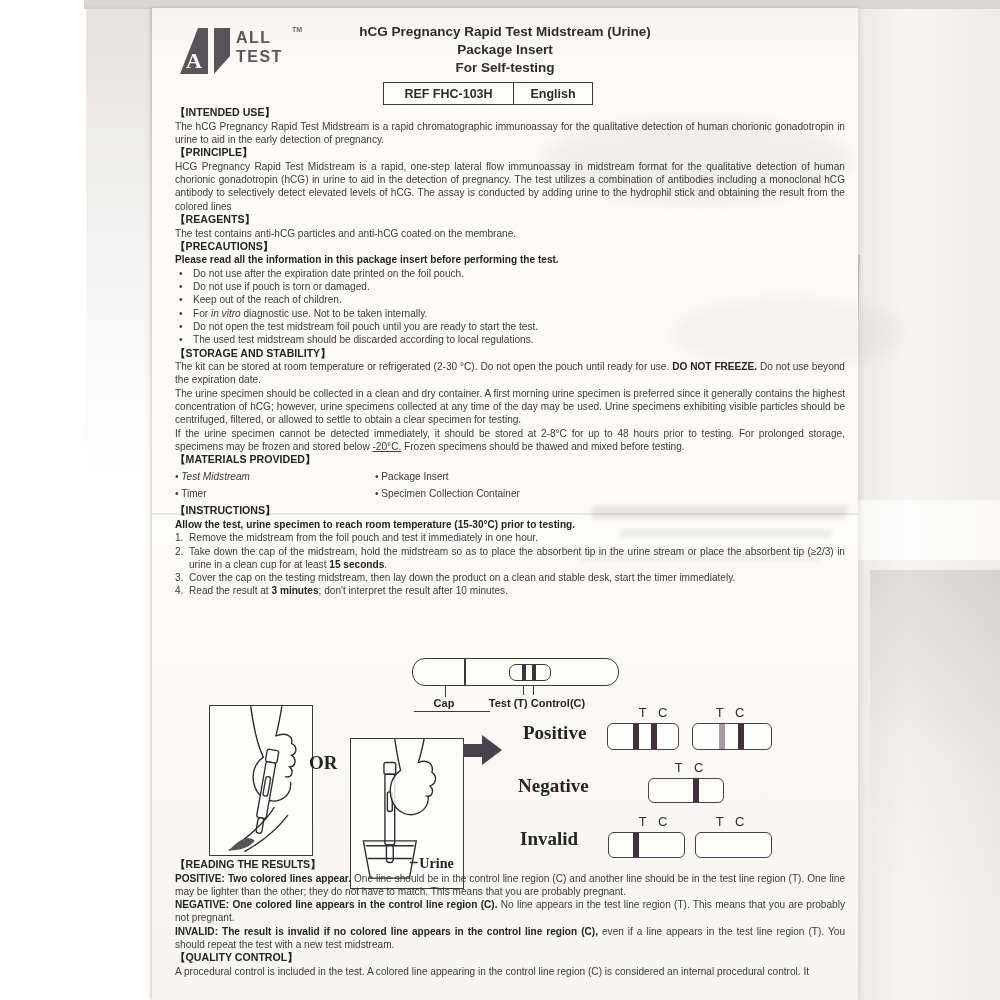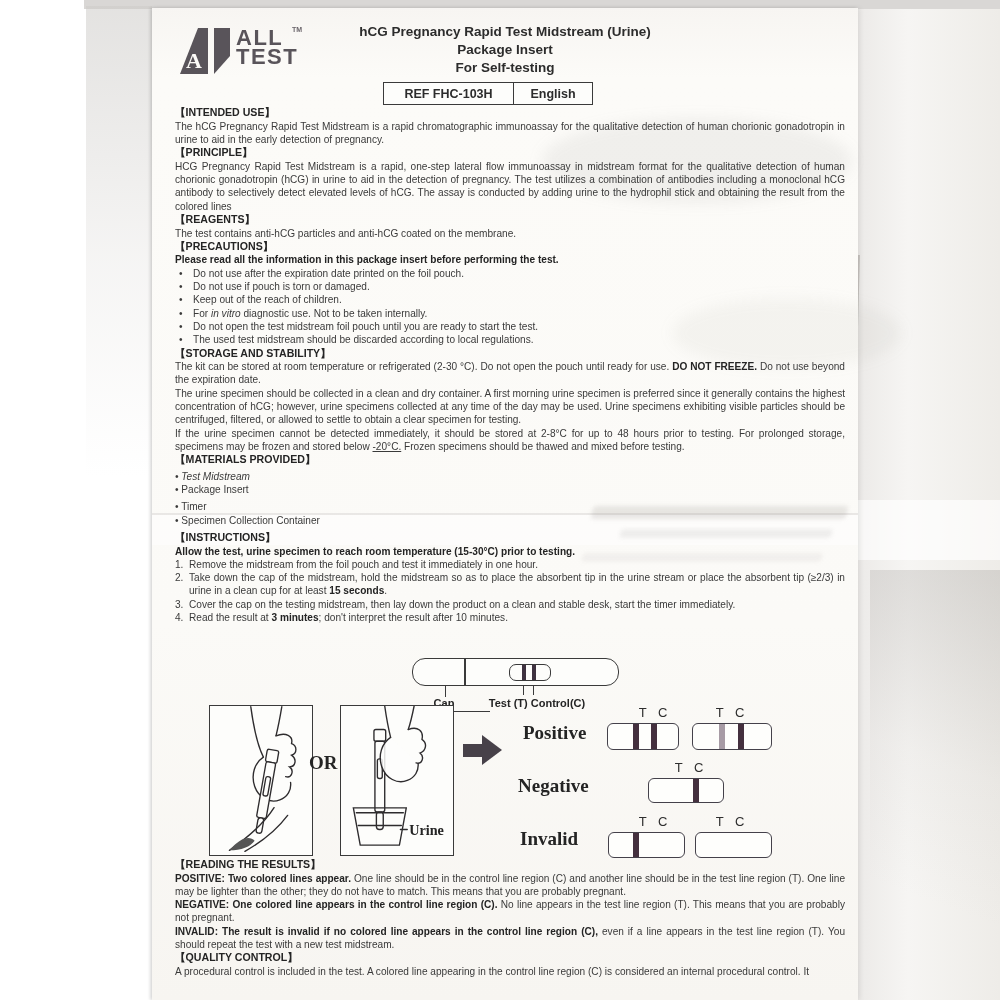--- a/index.html
+++ b/index.html
@@ -24,59 +24,59 @@
   .p1{left:390px;top:110px;width:310px;height:85px;background:rgba(140,138,134,.10);}
   .p2{left:520px;top:290px;width:230px;height:70px;background:rgba(140,138,134,.07);}
   .crease-h{position:absolute;left:0;top:505px;width:706px;height:2px;background:rgba(118,112,106,.13);}
   .band-h{position:absolute;left:0;top:507px;width:706px;height:30px;background:rgba(255,255,255,.45);}
   .smudge{position:absolute;filter:blur(2px);transform:skewX(-12deg);border-radius:4px;}
   .s1{left:440px;top:498px;width:255px;height:13px;background:rgba(122,118,114,.16);}
   .s2{left:468px;top:521px;width:212px;height:9px;background:rgba(122,118,114,.11);}
   .s3{left:430px;top:545px;width:240px;height:9px;background:rgba(122,118,114,.08);}
   
   .logo{position:absolute;left:24px;top:18px;width:130px;height:52px;}
-  .logo-txt{position:absolute;left:60px;top:2px;color:#59545a;font-weight:bold;font-size:22px;
+  .logo-txt{position:absolute;left:60px;top:2px;color:#59545a;font-weight:bold;font-size:16px;
             letter-spacing:1.5px;line-height:19px;}
   .tm{position:absolute;left:116px;top:0;font-size:7px;font-weight:bold;color:#6a656b;}
   .title{position:absolute;left:0;width:706px;text-align:center;font-weight:bold;font-size:13.5px;color:#2c2c2c;}
   .t1{top:16px;} .t2{top:34px;} .t3{top:52px;}
   .refbox{position:absolute;left:231px;top:74px;width:208px;height:21px;border:1.8px solid #3a3a3a;
           display:flex;background:#fdfdfb;}
   .refbox .cell{display:flex;align-items:center;justify-content:center;font-weight:bold;font-size:12.5px;color:#2c2c2c;}
   .refbox .c1{width:129px;border-right:1.8px solid #3a3a3a;}
   .refbox .c2{flex:1;}
   
   .txtblock{position:absolute;left:23px;width:670px;font-size:10.1px;line-height:13.3px;}
   .upper{top:98px;} .lower{top:850px;}
   .sec-h{font-weight:bold;font-size:10.6px;color:#242424;line-height:13.6px;}
   p.body{margin:0;text-align:justify;}
   .b{font-weight:bold;color:#242424;} .i{font-style:italic;} .u{text-decoration:underline;}
   .bullet{display:flex;}
   .bullet::before{content:"•";width:14px;padding-left:4px;flex:none;}
   .step{display:flex;}
   .step .num{width:14px;flex:none;}
   .step .stxt{flex:1;text-align:justify;}
-  .mat-row{display:flex;flex-direction:column;}
+  .mat-row{display:flex;}
   .mat-row .m1{width:200px;}
   .mat-row .mi::before{content:"•  ";}
   .mt3{margin-top:3px;} .mt4{margin-top:4px;}
   
   .devfig{position:absolute;left:0;top:648px;width:706px;height:58px;}
   .device{position:absolute;left:260px;top:2px;width:205px;height:26px;border:1.6px solid #3a3a3a;
           border-radius:13px;background:#fdfdfb;}
   .capline{position:absolute;left:51px;top:0;bottom:0;width:1.6px;background:#3a3a3a;}
   .window{position:absolute;left:96px;top:4.5px;width:40px;height:15px;border:1.6px solid #3a3a3a;border-radius:7px;}
   .wline{position:absolute;top:0;bottom:0;width:3.5px;background:#3f3240;}
   .leader{position:absolute;background:#3a3a3a;}
   .figlabel{position:absolute;font-weight:bold;font-size:11px;color:#242424;text-align:center;}
   
   .procfig{position:absolute;left:0;top:696px;width:706px;height:162px;}
   .pbox{position:absolute;top:1px;height:149px;border:1.6px solid #3a3a3a;background:#fdfdfb;}
   .box1{left:57px;width:102px;}
-  .box2{left:188px;width:112px;}
+  .box2{left:198px;width:112px;margin-top:33px;}
   .or{position:absolute;left:157px;top:48px;font-family:"Liberation Serif",serif;font-weight:bold;
       font-size:19px;color:#242424;}
   .arrow-shaft{position:absolute;left:311px;top:40px;width:19px;height:13px;background:#474149;}
   .arrow-head{position:absolute;left:330px;top:31px;width:0;height:0;border-left:20px solid #474149;
               border-top:15.5px solid transparent;border-bottom:15.5px solid transparent;}
   .res-word{position:absolute;font-family:"Liberation Serif",serif;font-weight:bold;font-size:19px;color:#242424;}
   .tc{position:absolute;width:50px;text-align:center;font-size:13px;color:#2e2e2e;letter-spacing:4px;}
   .strip{position:absolute;height:25px;border:1.6px solid #44414a;border-radius:6px;background:#fefefc;}
   .sline{position:absolute;top:0;bottom:0;width:5.5px;}
   .dark{background:#44303e;} .light{background:#a79ba5;}

